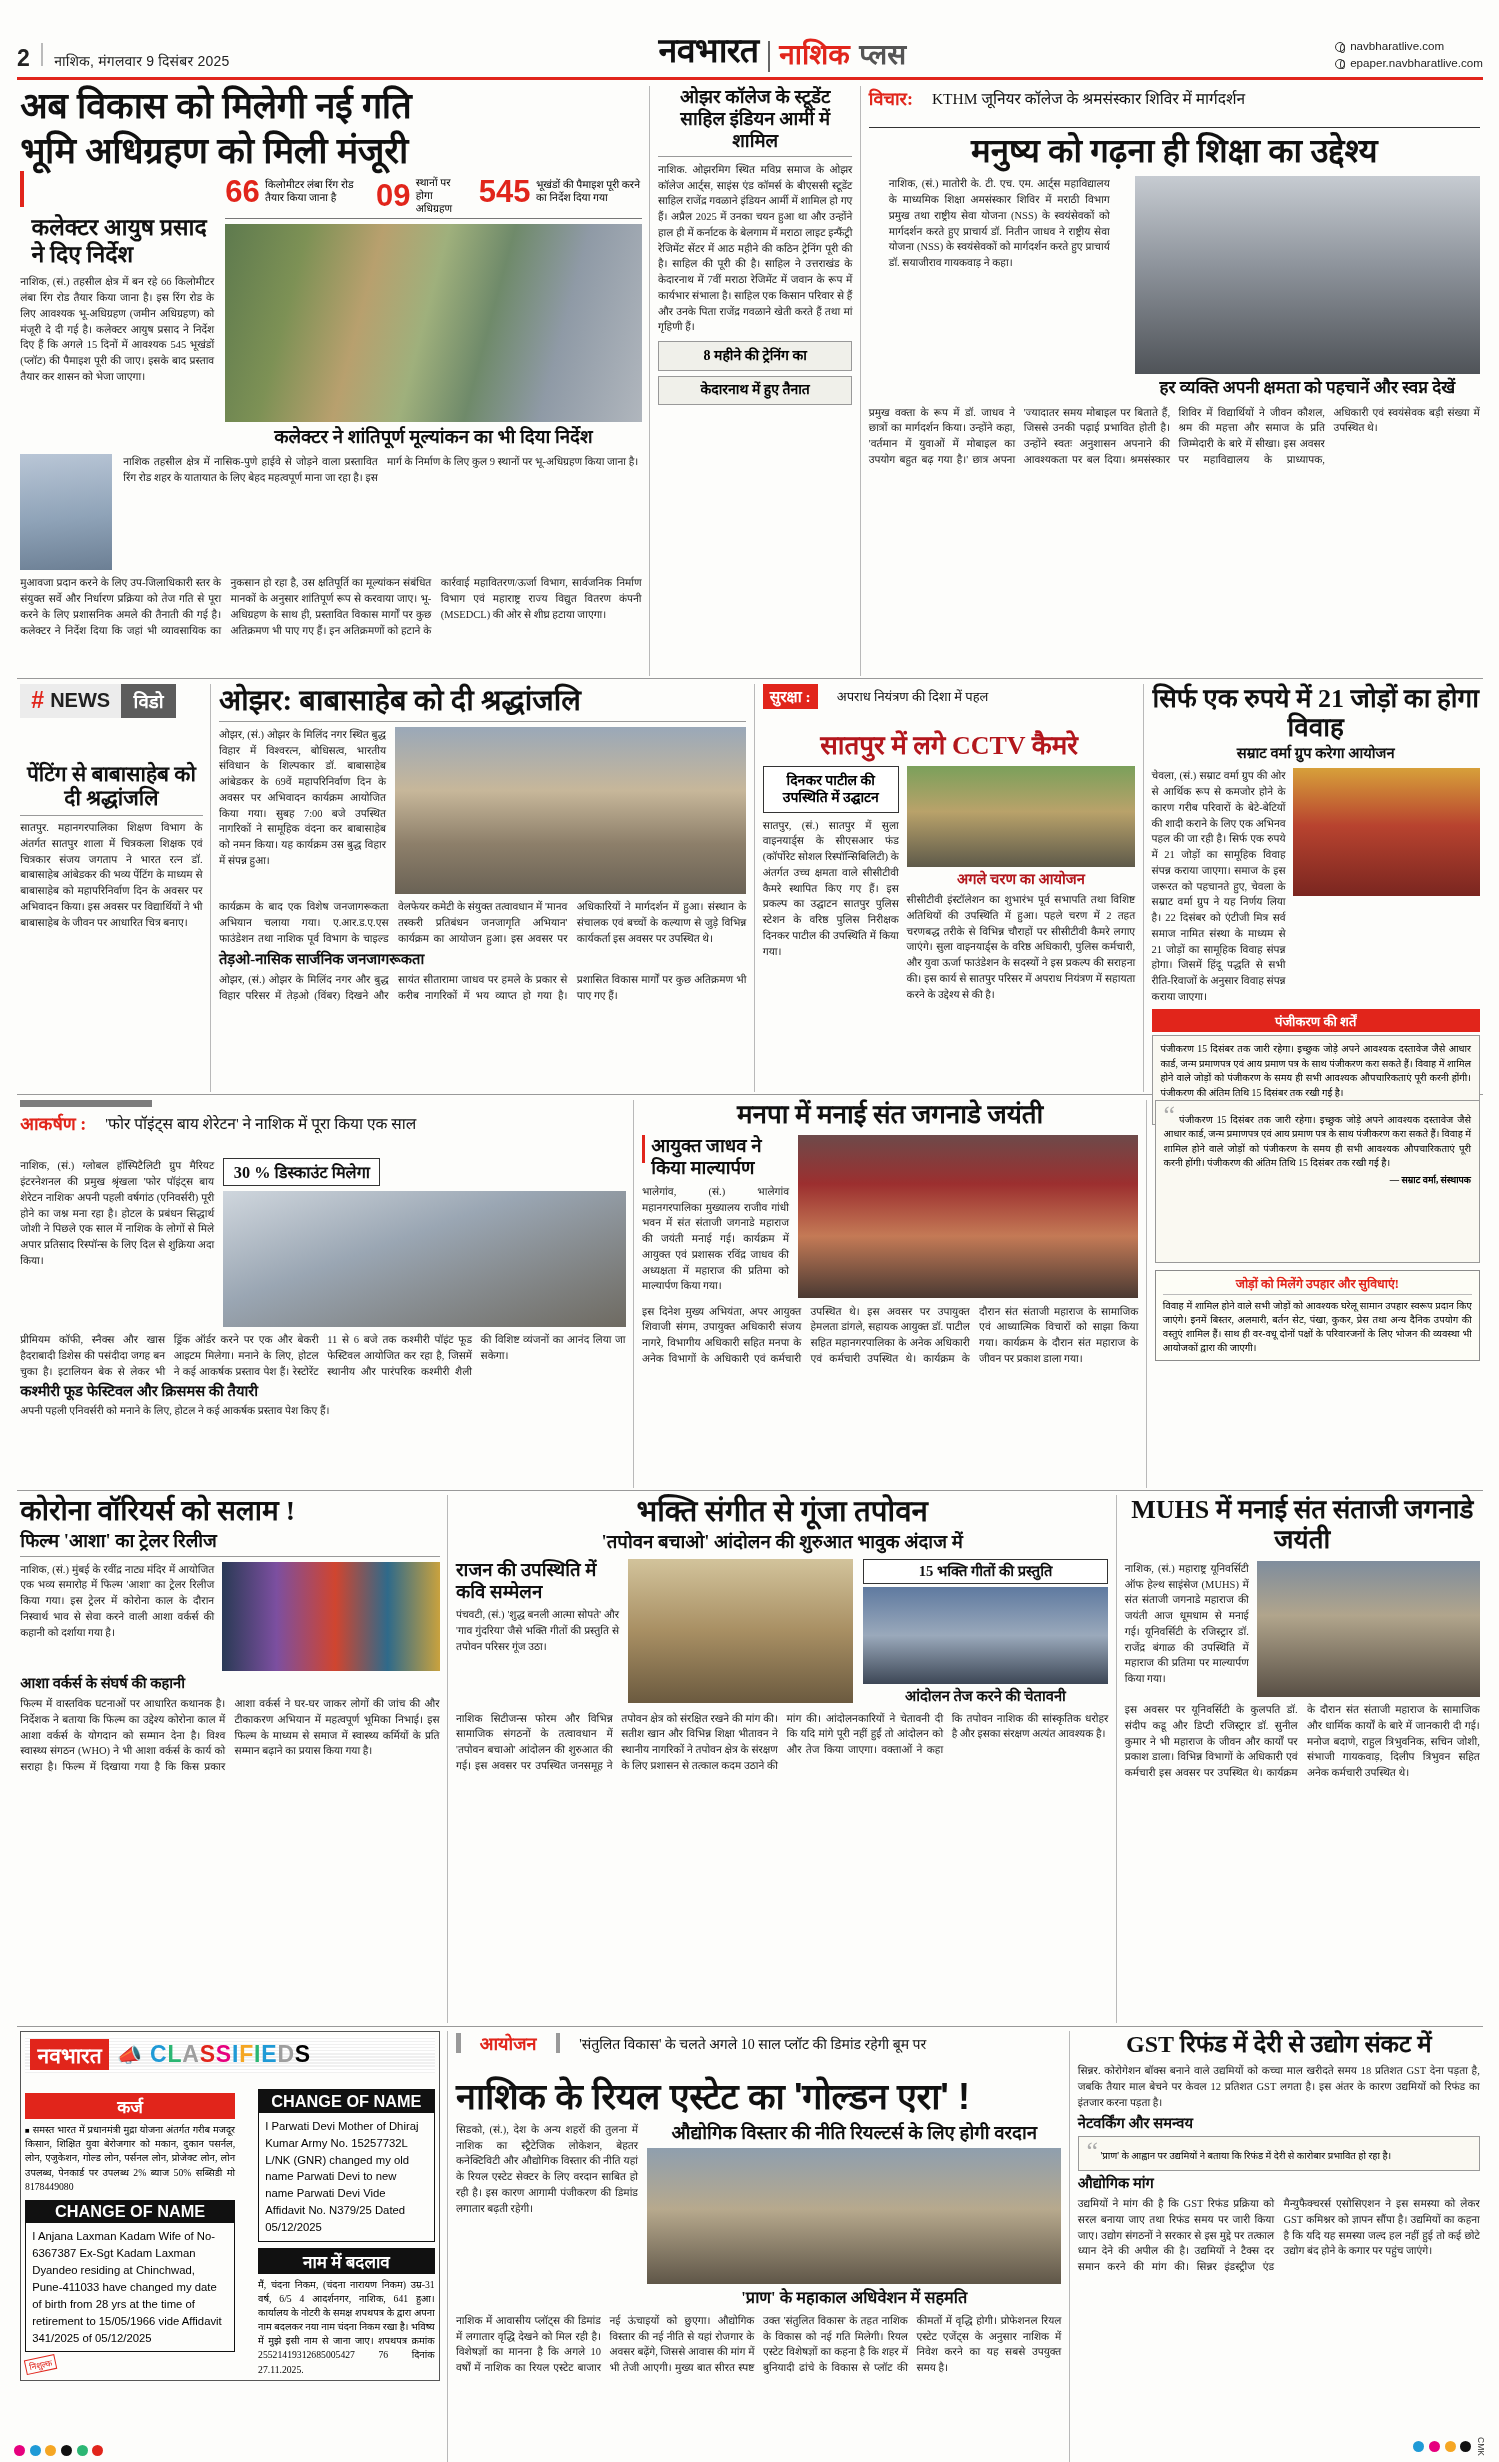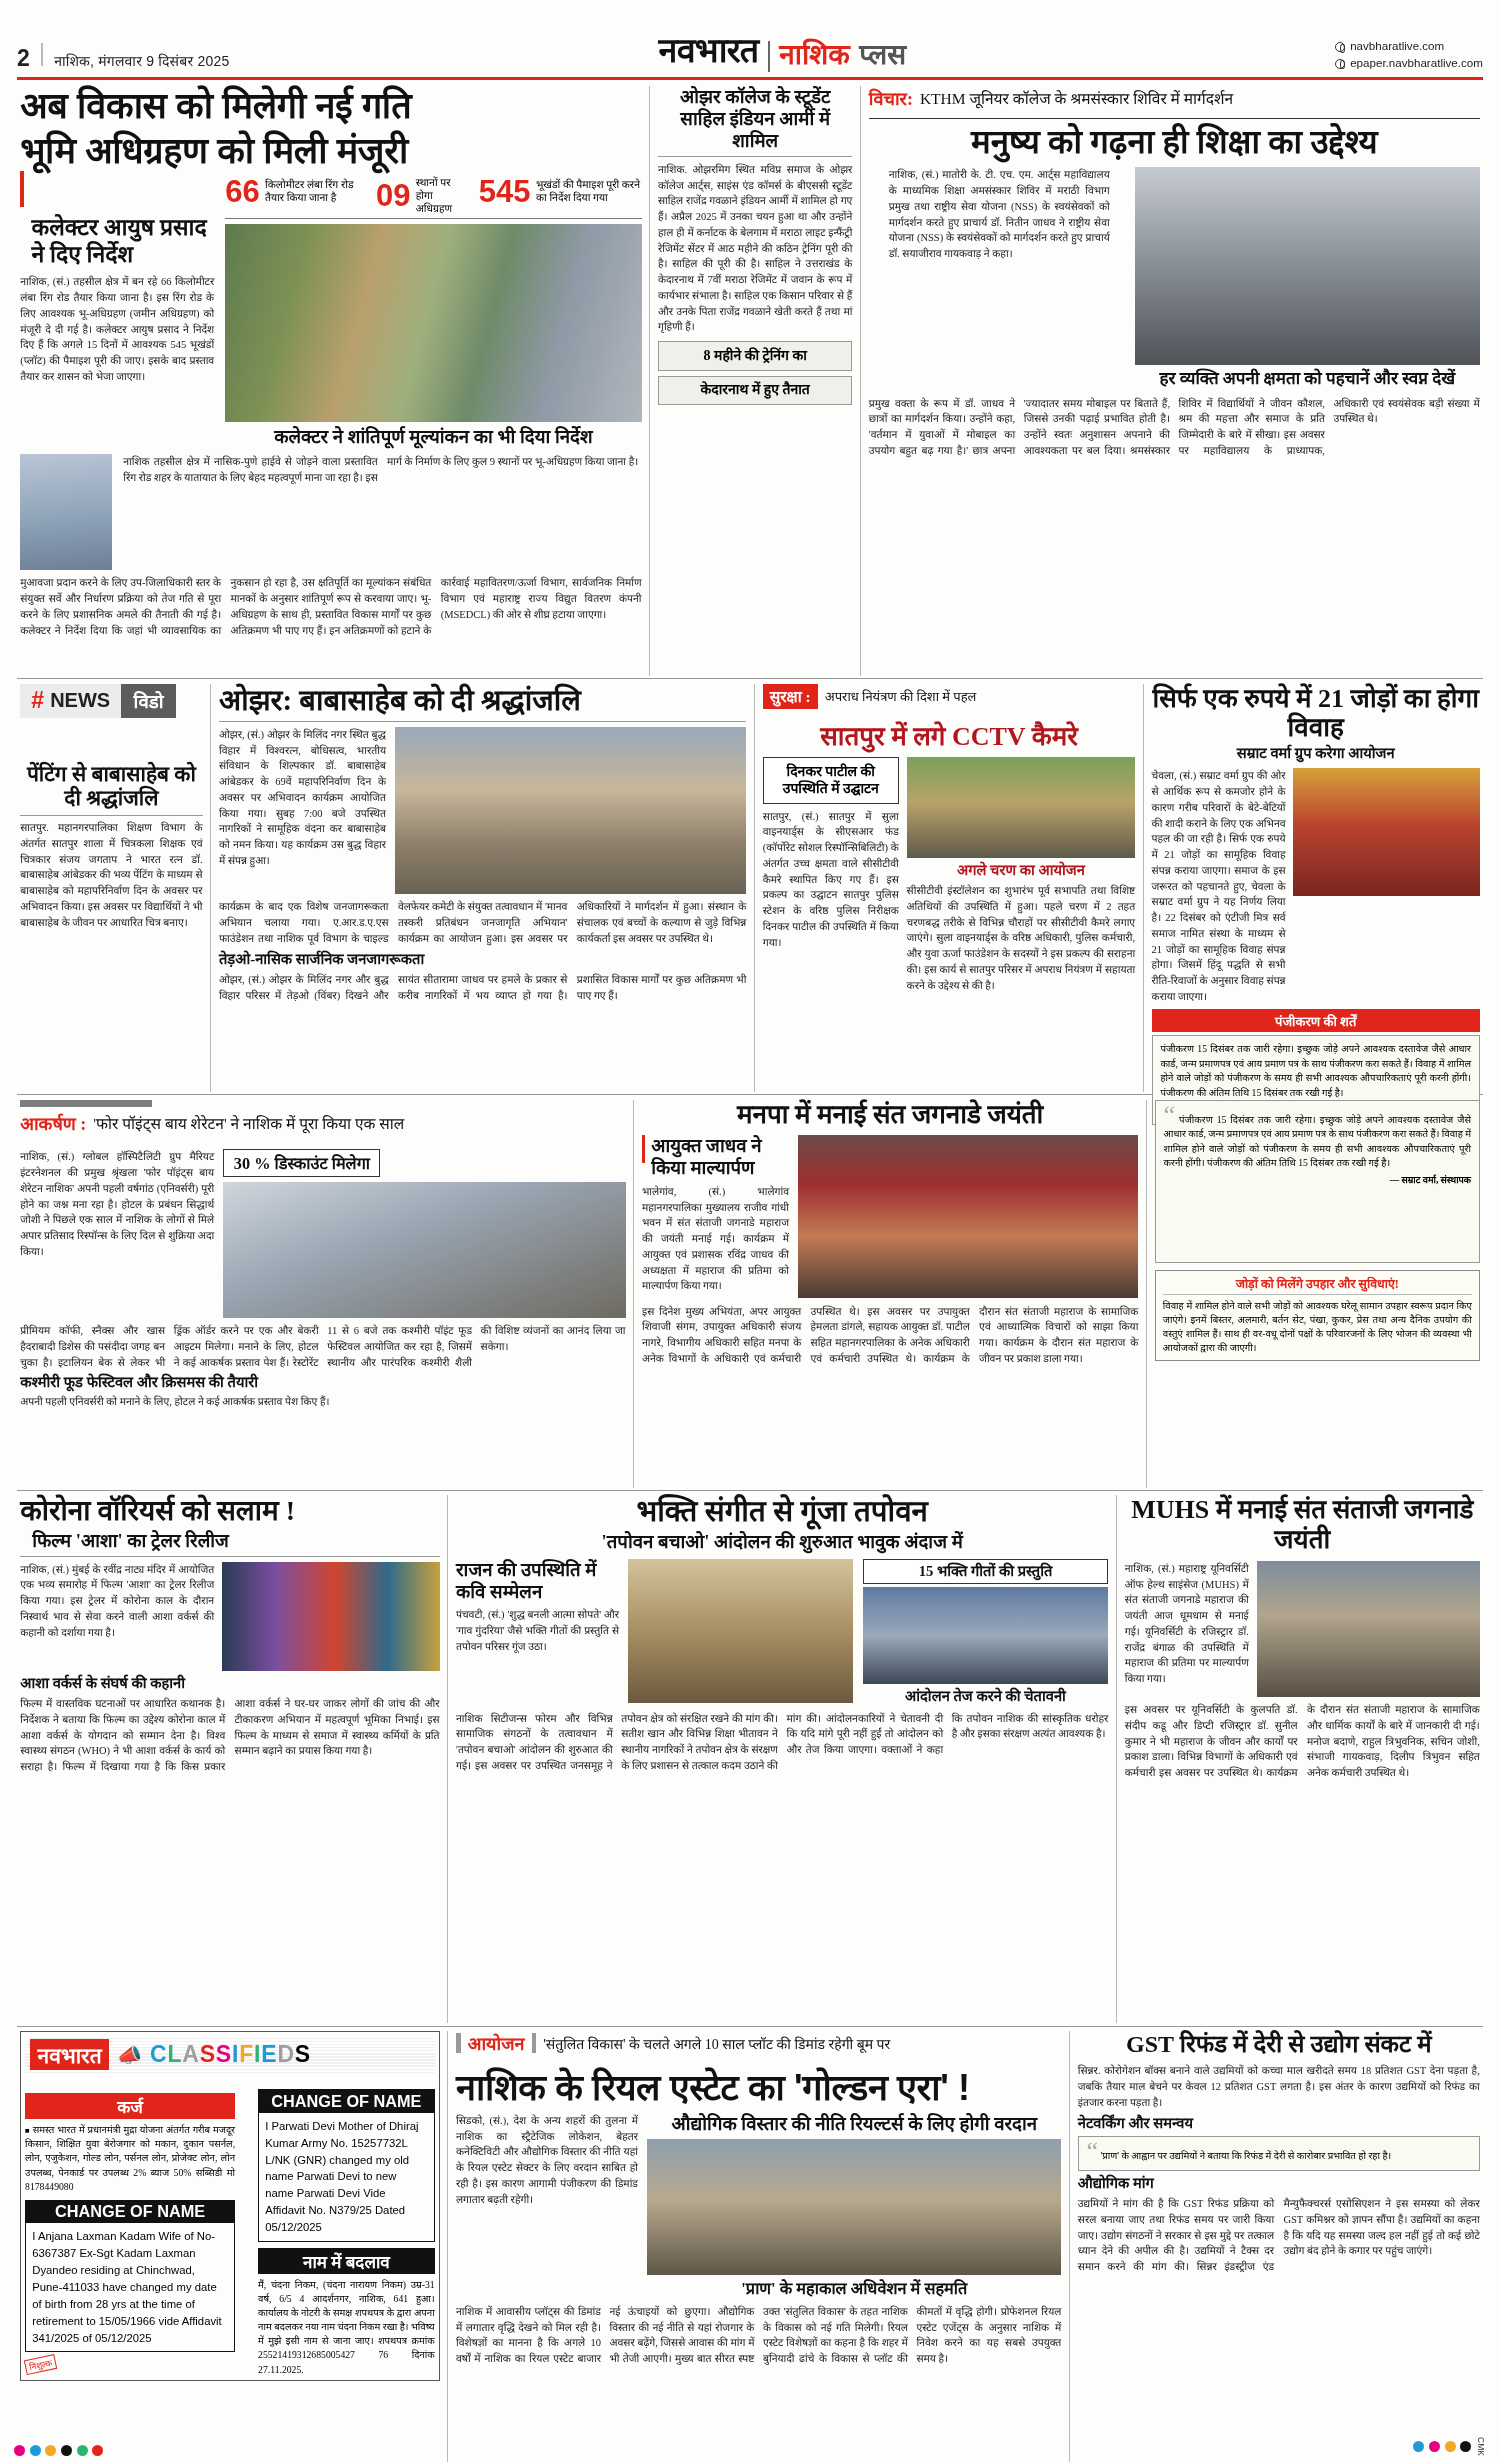--- a/index.html
+++ b/index.html
@@ -49,21 +49,21 @@
   .tcols4 { column-count:4; column-gap:8.5px; }
 
   
   .stats { display:flex; gap:11px; align-items:flex-start; margin:4.7px 0 3.1px 0;}
   .stat { display:flex; align-items:center; gap:5.4px; }
   .stat .num { font-family:"Liberation Sans",sans-serif; font-weight:bold; font-size:31px; color:#e1251b; line-height:1;}
   .stat .txt { font-family:"Liberation Serif",serif; font-size:10.5px; line-height:1.25; }
 
   
   .chip-red { background:#e1251b; color:#fff; font-family:"Liberation Serif",serif; font-weight:bold; font-size:15.5px; padding:1.6px 7px; display:inline-block;}
-  .chip-line { display:flex; align-items:center; gap:7px; border-bottom:1.6px solid #333; padding-bottom:8px; margin-bottom:4.7px;}
+  .chip-line { display:flex; align-items:center; gap:19px; border-bottom:1.6px solid #333; padding-bottom:17px; margin-bottom:4.7px;}
   .chip-label-red { color:#e1251b; font-weight:bold; font-family:"Liberation Serif",serif; font-size:18px; }
   .chip-txt { font-family:"Liberation Serif",serif; font-size:15.5px; color:#111;}
   .greybar { height:7px; background:#7d7d7d; width:132px; margin-bottom:4.7px;}
 
   
   .newsvid { display:flex; align-items:stretch; height:34px; margin-bottom:3.1px;}
   .nv-left { background:#ececec; display:flex; align-items:center; gap:6.2px; padding:0 11px;}
   .nv-hash { color:#e1251b; font-family:"Liberation Sans",sans-serif; font-weight:bold; font-size:23px;}
   .nv-news { font-family:"Liberation Sans",sans-serif; font-weight:bold; font-size:20px; color:#222;}
   .nv-right { background:#5c5c5c; color:#fff; font-family:"Liberation Serif",serif; font-weight:bold; font-size:18.6px; display:flex;align-items:center;padding:0 12.4px;}
@@ -379,21 +379,21 @@
       </div>
     </div>
   </div>
 
   <div class="rule-thin"></div>
 
   <div class="cols" style="height:528px;margin-top:4.7px;">
 
     <div class="col" style="width:435px;">
       <div class="hl-xl" style="font-size:28px;">कोरोना वॉरियर्स को सलाम !</div>
-      <div class="hl-md" style="margin-top:2.3px;margin-left:12px;">फिल्म 'आशा' का ट्रेलर रिलीज</div>
+      <div class="hl-md" style="margin-top:2.3px;">फिल्म 'आशा' का ट्रेलर रिलीज</div>
       <div style="height:0.8px;background:#999;margin:4.7px 0;"></div>
       <div style="display:flex;gap:7.8px;">
         <div style="width:194px;" class="body">नाशिक, (सं.) मुंबई के रवींद्र नाट्य मंदिर में आयोजित एक भव्य समारोह में फिल्म 'आशा' का ट्रेलर रिलीज किया गया। इस ट्रेलर में कोरोना काल के दौरान निस्वार्थ भाव से सेवा करने वाली आशा वर्कर्स की कहानी को दर्शाया गया है।</div>
         <div style="flex:1;">
           <div class="photo ph-film" style="height:109px;"></div>
         </div>
       </div>
       <div class="hl-sm" style="margin-top:4.7px;">आशा वर्कर्स के संघर्ष की कहानी</div>
       <div class="body tcols2" style="margin-top:3.1px;">
         <span>फिल्म में वास्तविक घटनाओं पर आधारित कथानक है। निर्देशक ने बताया कि फिल्म का उद्देश्य कोरोना काल में आशा वर्कर्स के योगदान को सम्मान देना है।</span>

